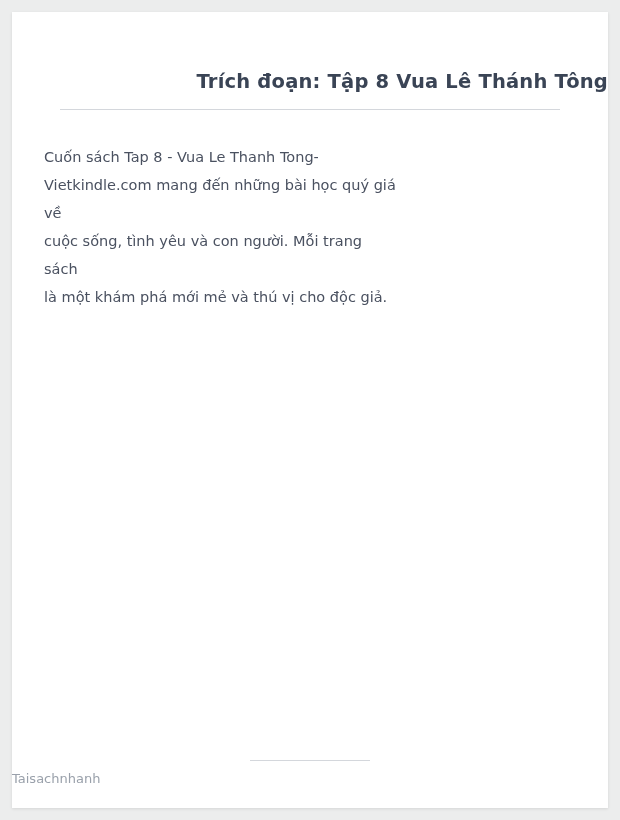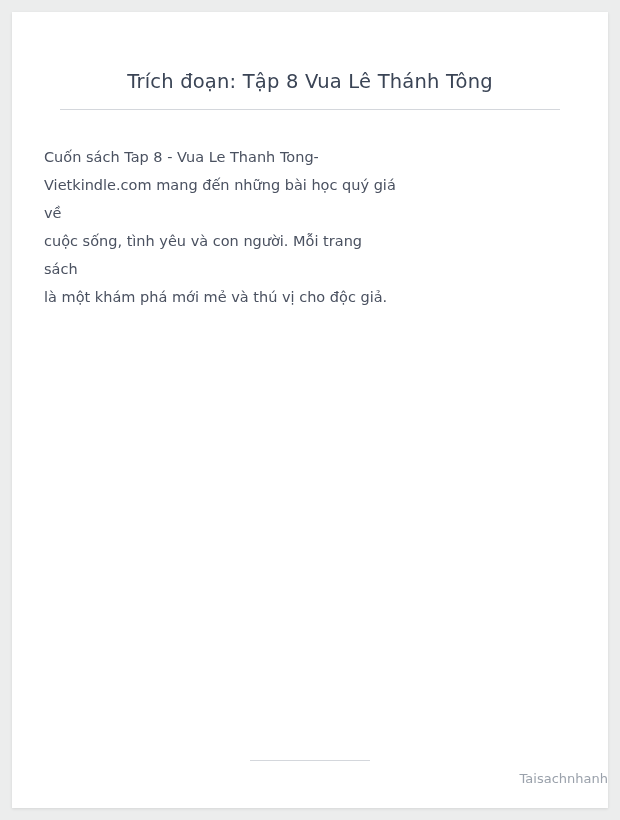--- a/index.html
+++ b/index.html
@@ -26,23 +26,23 @@
   .page-inner {
     position: relative;
     width: 100%;
     height: 100%;
   }
   .doc-title {
     position: absolute;
     left: 0;
     right: 0;
     top: 58px;
-    text-align: center;
+    text-align: right;
     font-size: 19.5px;
-    font-weight: normal;
+    font-weight: bold;
     color: #3a4455;
     letter-spacing: 0.2px;
     font-family: "DejaVu Sans", sans-serif;
   }
   .title-rule {
     position: absolute;
     left: 48px;
     top: 97px;
     width: 500px;
     height: 1px;
@@ -57,21 +57,21 @@
     line-height: 28px;
     color: #4a5160;
     font-family: "DejaVu Sans", sans-serif;
     white-space: pre-wrap;
   }
   .footer {
     position: absolute;
     left: 0;
     right: 0;
     bottom: 22px;
-    text-align: right;
+    text-align: left;
   }
   .footer-rule {
     width: 120px;
     height: 1px;
     background: #d4d7dc;
     margin: 0 auto 10px auto;
   }
   .footer-text {
     font-size: 13px;
     color: #9aa1ab;

